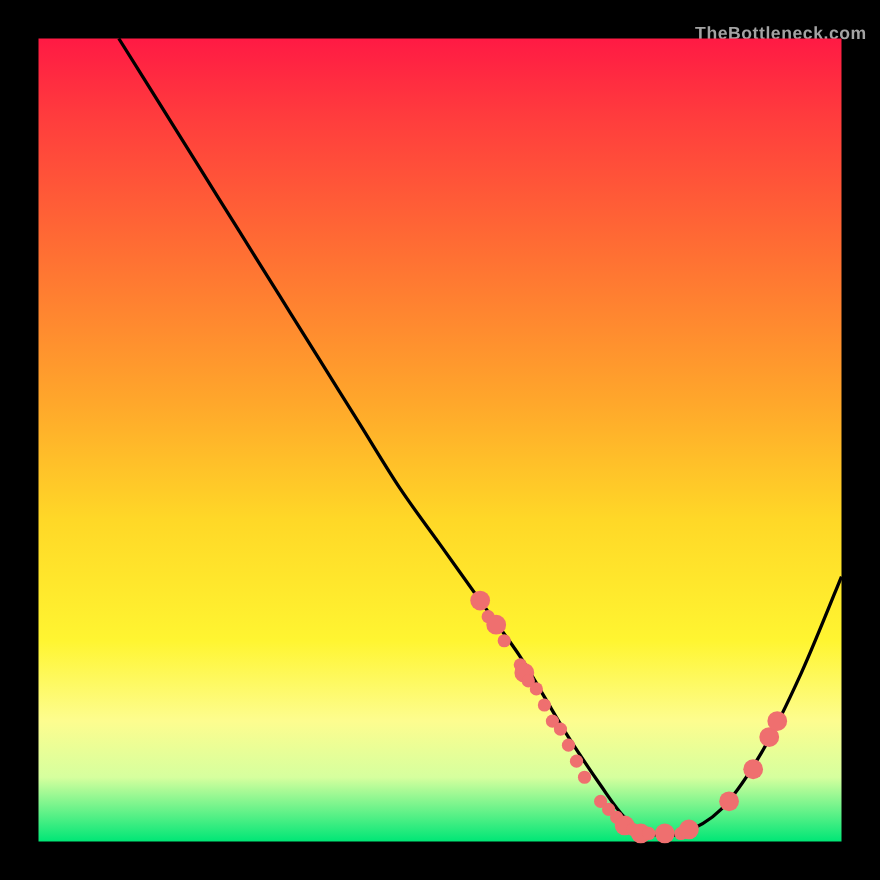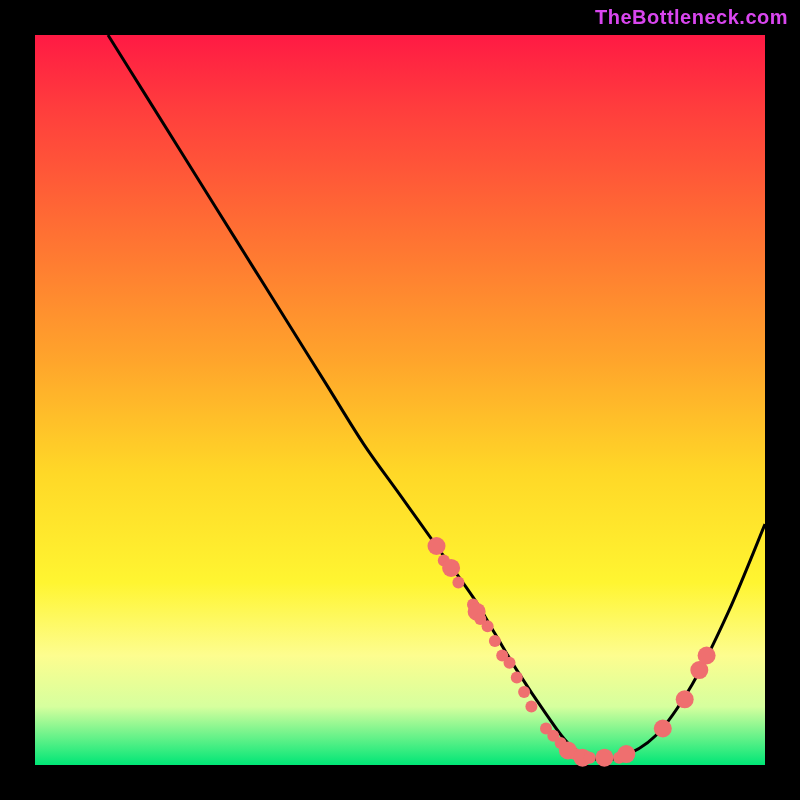--- a/index.html
+++ b/index.html
@@ -23,24 +23,24 @@
       #ff6a34 25%,
       #ffa62b 45%,
       #ffd827 60%,
       #fff531 75%,
       #fdfd8f 85%,
       #d6ff9e 92%,
       #00e676 100%);
   }
   .watermark {
     position: absolute;
-    top: 6px;
+    top: 22px;
     right: 12px;
-    color: #d946ef;
-    font-size: 20px;
+    color: #a3a3a3;
+    font-size: 16px;
     font-weight: 600;
     letter-spacing: 0.5px;
     user-select: none;
   }
   svg.curve {
     position: absolute;
     left: 0;
     top: 0;
     width: 730px;
     height: 730px;

